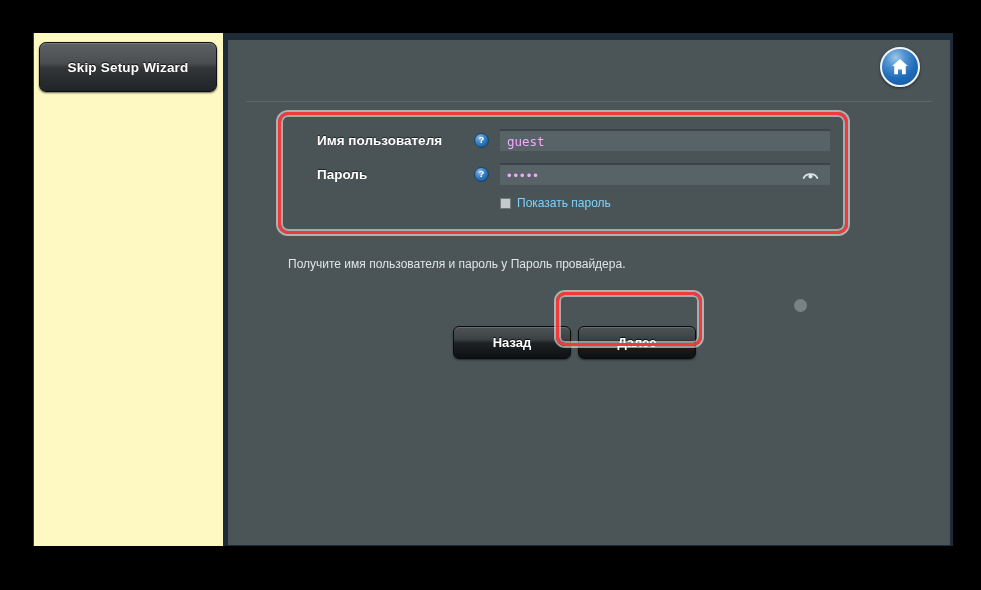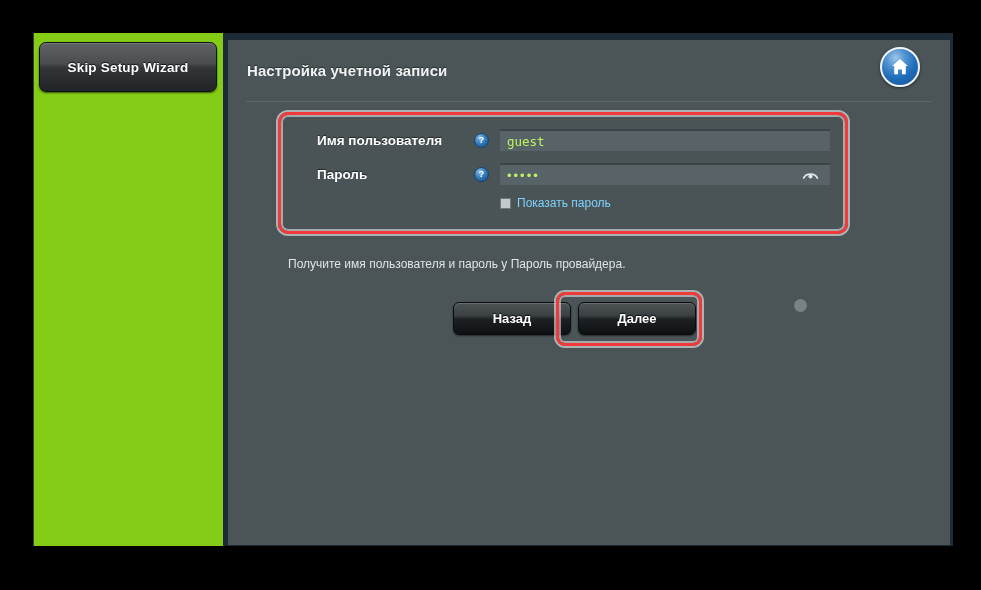--- a/index.html
+++ b/index.html
@@ -34,21 +34,21 @@
     box-sizing: border-box;
   }
 
   
   .sidebar {
     position: absolute;
     left: 33px;
     top: 33px;
     width: 190px;
     height: 513px;
-    background: #84cc16;
+    background: #fef9c3;
     border-left: 1px solid #2d3f4c;
     box-sizing: border-box;
     text-decoration: underline;
   }
 
   .skip-btn {
     position: absolute;
     left: 5px;
     top: 9px;
     width: 178px;
@@ -276,21 +276,21 @@
   }
 
   .text-input {
     position: absolute;
     left: 218px;
     width: 330px;
     height: 22px;
     background: #576366;
     border: none;
     border-top: 2px solid #3b4447;
-    color: #bef264;
+    color: #f0abfc;
     font-size: 12.5px;
     padding: 0 7px;
     box-sizing: border-box;
     font-family: "DejaVu Sans Mono", monospace;
     outline: none;
   }
   .text-input.pw {
     font-family: "Liberation Sans", sans-serif;
     letter-spacing: 2px;
     font-size: 13px;
@@ -352,20 +352,21 @@
     box-shadow: inset 0 1px 0 rgba(255,255,255,.16), 0 1px 2px rgba(0,0,0,.5);
     color: #ffffff;
     font-size: 13px;
     font-weight: bold;
     display: flex;
     align-items: center;
     justify-content: center;
     cursor: pointer;
     text-shadow: 0 -1px 1px rgba(0,0,0,.85);
     box-sizing: border-box;
+    margin-top: 24px;
   }
   .btn-back { left: 225px; top: 262px; width: 118px; }
   .btn-next { left: 350px; top: 262px; width: 118px; }
 
   .next-highlight {
     position: absolute;
     left: 328px;
     top: 252px;
     width: 146px;
     height: 54px;
@@ -395,21 +396,20 @@
 
   <div class="sidebar">
 
     <div class="skip-btn">Skip Setup Wizard</div>
 
   </div>
 
   <div class="content">
 
     <div class="content-header">
-      <div class="page-title">Настройка учетной записи</div>
 
       <div class="home-btn">
         <svg width="22" height="22" viewBox="0 0 24 24" aria-hidden="true">
           <path d="M12 3.2 3.4 10.9h2.3V20h4.1v-5.4h4.4V20h4.1v-9.1h2.3z" fill="#ffffff"></path>
         </svg>
       </div>
 
       <div class="header-rule"></div>
     </div>
 

